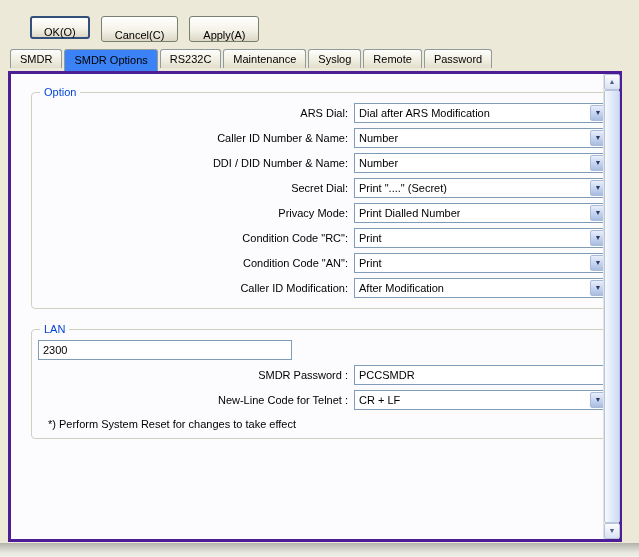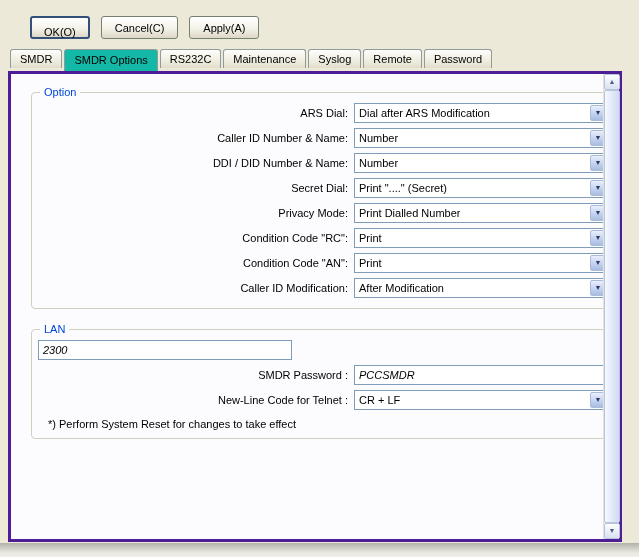--- a/index.html
+++ b/index.html
@@ -6,37 +6,37 @@
   body {
     width:639px; height:557px; position:relative; overflow:hidden;
     background:#ece9d8;
     font-family:"Liberation Sans", sans-serif; font-size:11px; color:#000;
   }
 
   
   .toolbar { position:absolute; left:30px; top:16px; display:flex; gap:11px; }
   .btn {
     font-family:"Liberation Sans", sans-serif; font-size:11px;
-    height:23px; padding:4px 13px;
+    height:23px; padding:12px 13px;
     background:linear-gradient(to bottom,#ffffff,#f4f2e8 55%,#ddd7c6);
     border:1px solid #77806f; border-radius:3px; cursor:pointer;
   }
   .btn.default { border:2px solid #33507a; padding:8px 12px; }
 
   
   .tabs { position:absolute; left:10px; top:49px; right:10px; height:22px;
           display:flex; align-items:flex-start; }
   .tab {
     padding:0 9px; height:18px; line-height:18px; margin-right:2px;
     background:linear-gradient(to bottom,#fdfdfb,#f1efe2 55%,#e2decb);
     border:1px solid #919b9c; border-bottom:none;
     border-radius:3px 3px 0 0; cursor:pointer; white-space:nowrap;
   }
   .tab.active {
-    height:21px; line-height:21px; background:#14b8a6;
+    height:21px; line-height:21px; background:#3b82f6;
     position:relative; z-index:5; margin-bottom:-1px;
   }
 
   
   .panel {
     position:absolute; left:8px; top:71px; width:614px; height:471px;
     background:#fcfcfe; border:3px solid #4c1d95; box-sizing:border-box;
     z-index:1;
   }
 
@@ -67,21 +67,21 @@
     background:linear-gradient(to bottom,#e9effc,#c7d5f3 50%,#a9bde1);
     border:1px solid #aabbd9; border-radius:2px; box-sizing:border-box;
     display:flex; align-items:center; justify-content:center;
   }
   .combo .arrow { font-size:7px; color:#2a3a60; }
 
   
   .tinput {
     width:254px; height:20px; box-sizing:border-box;
     border:1px solid #7f9db9; padding:1px 4px;
-    font-family:"Liberation Sans", sans-serif; font-size:11px;font-style:italic;
+    font-family:"Liberation Sans", sans-serif; font-size:11px;
   }
 
   .note { margin:6px 0 0 10px; white-space:nowrap; }
 
   
   .vscroll {
     position:absolute; top:0; right:0; bottom:0; width:16px;
     background:#f2f2e9; border-left:1px solid #e3e2d6; box-sizing:border-box;
   }
   .sbtn {

